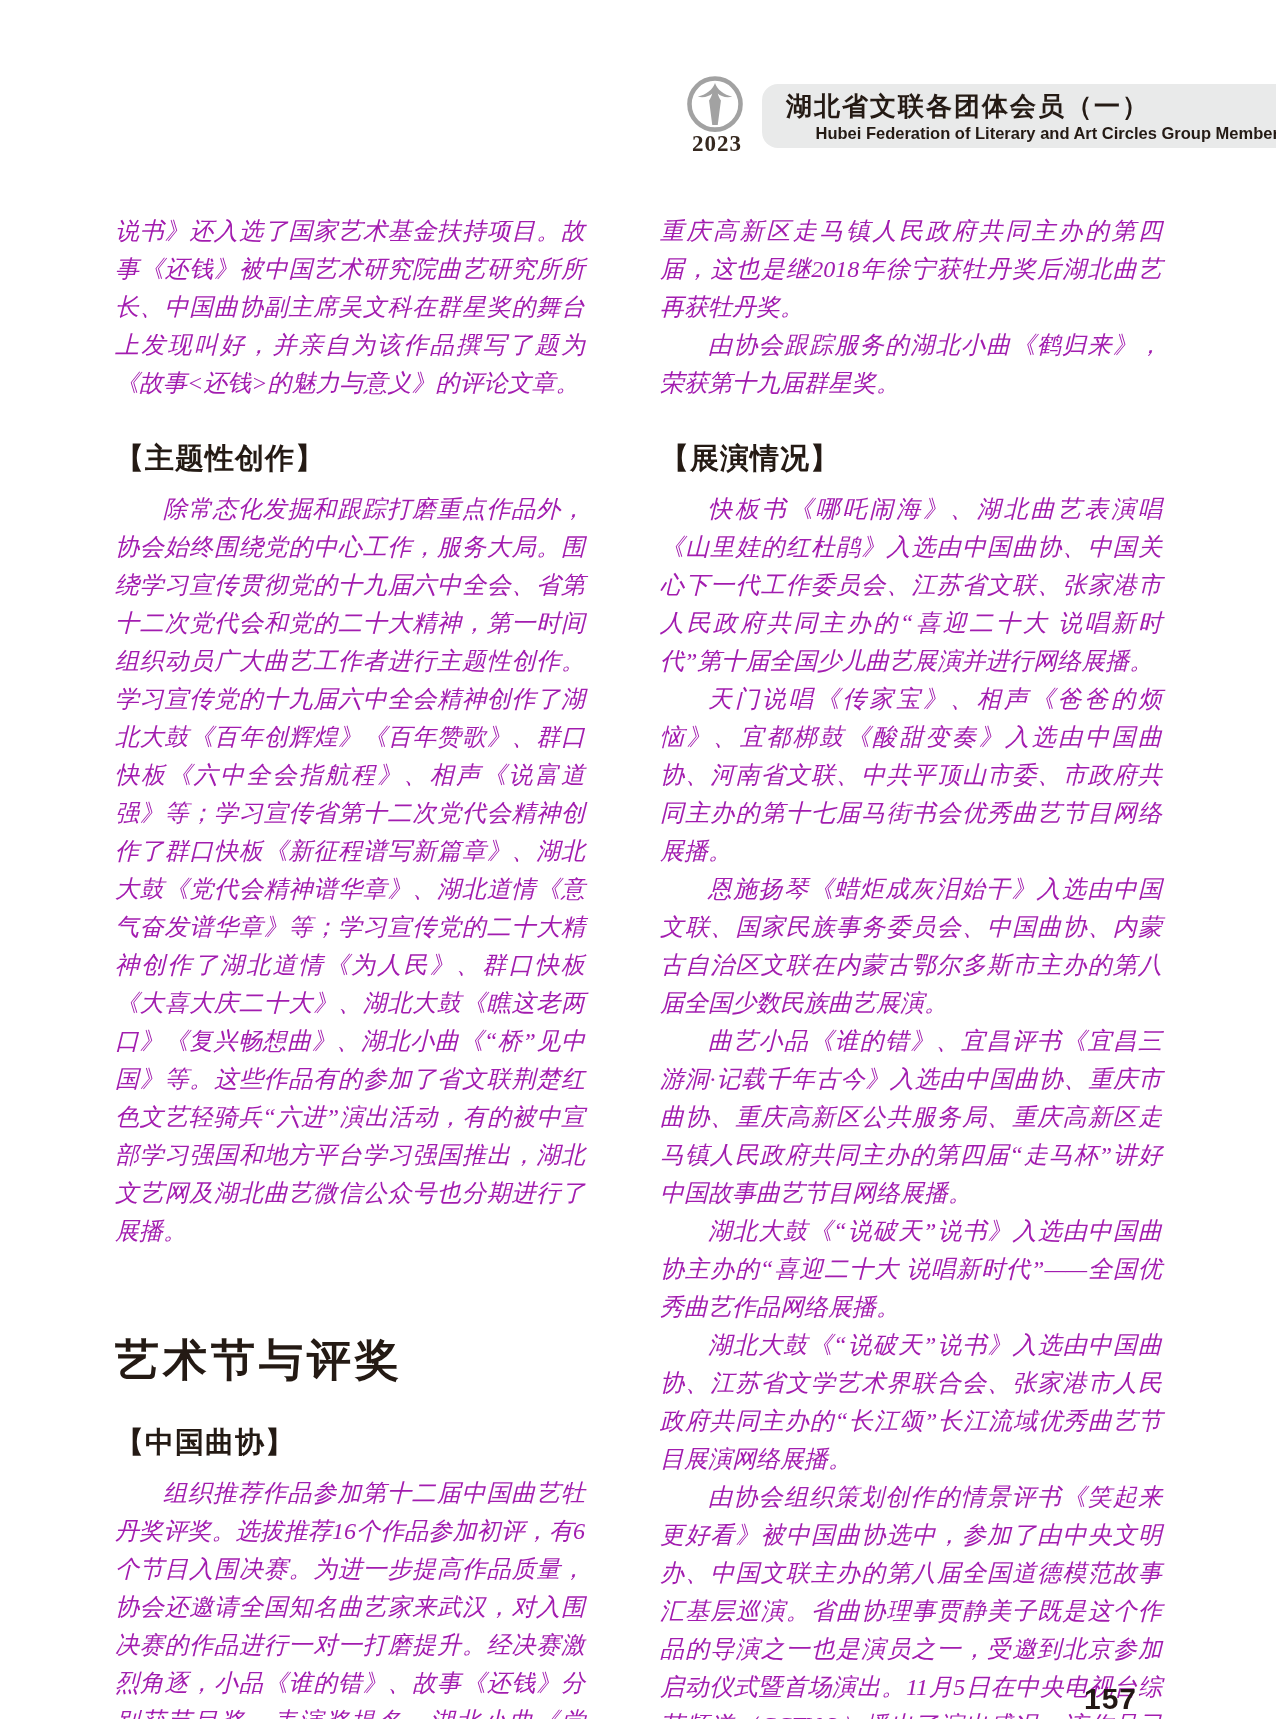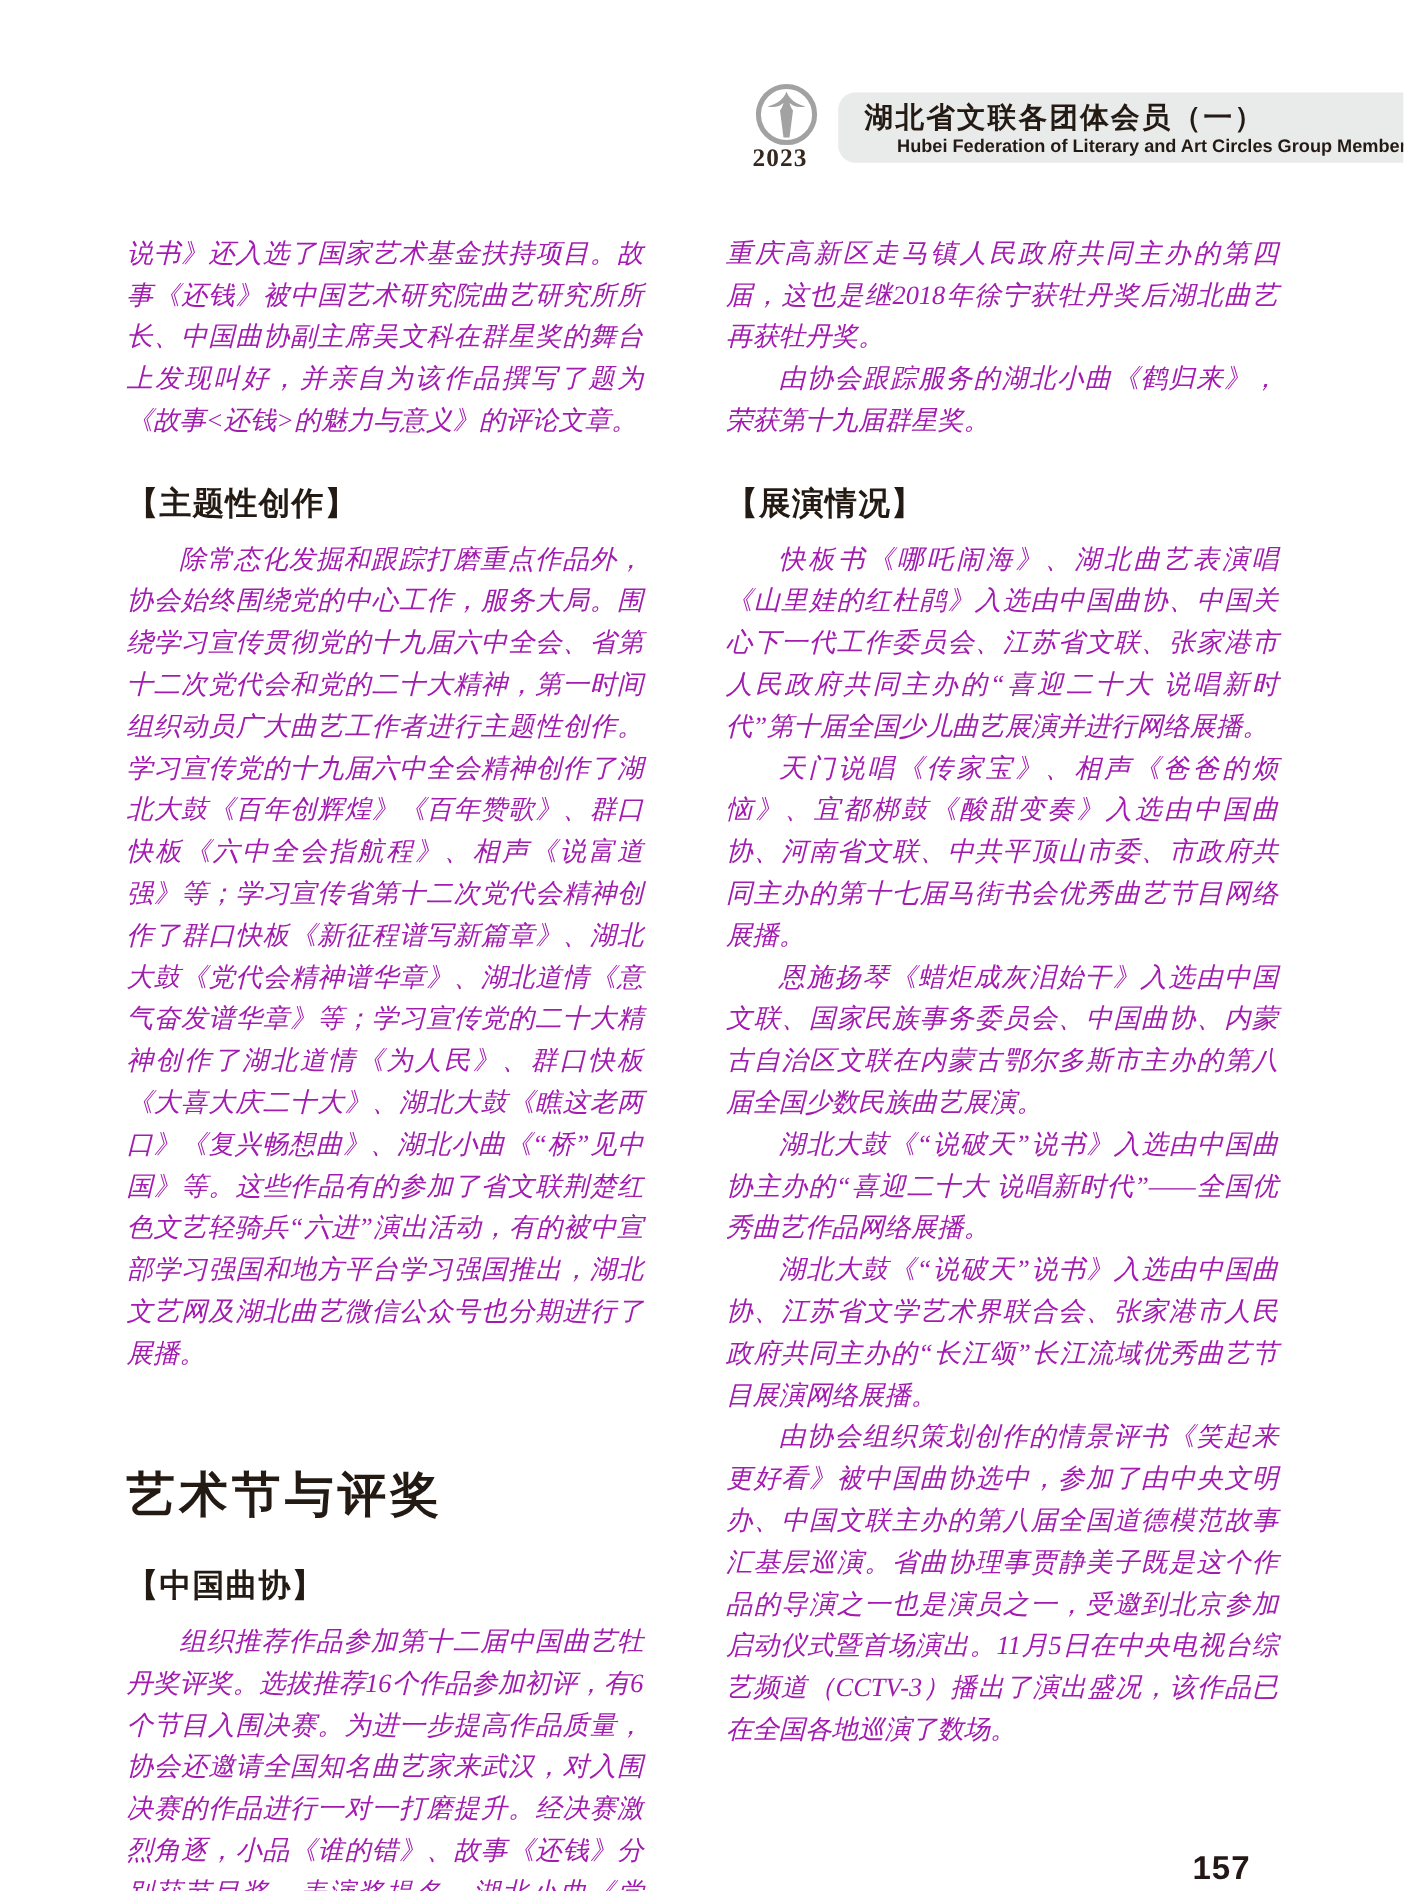--- a/index.html
+++ b/index.html
@@ -5,21 +5,21 @@
   html,body { margin:0; padding:0; background:#ffffff; }
   .page {
     position:relative; width:1276px; height:1719px; background:#ffffff;
     overflow:hidden; font-family:"Liberation Serif","DejaVu Serif",serif;
     color:#241a14;
   }
 
   
   .logo-svg { position:absolute; left:682px; top:74px; }
   .logo-year {
-    position:absolute; left:684px; top:131px; width:66px; text-align:left;
+    position:absolute; left:684px; top:131px; width:66px; text-align:center;
     font-size:23px; font-weight:bold; letter-spacing:1px; color:#35281f;
   }
   .band {
     position:absolute; left:762px; top:84px; width:536px; height:64px;
     background:#e9eaea; border-radius:16px; box-sizing:border-box;
     padding:7px 10px 0 24px;
   }
   .band-title-zh {
     font-size:26px; font-weight:bold; letter-spacing:2px; line-height:31px;
     font-family:"Liberation Serif","DejaVu Serif",serif; color:#241a14;
@@ -95,20 +95,21 @@
     </div>
 
     <div class="col-right">
       <p class="body">重庆高新区走马镇人民政府共同主办的第四届，这也是继2018年徐宁获牡丹奖后湖北曲艺再获牡丹奖。</p>
       <p class="body indent">由协会跟踪服务的湖北小曲《鹤归来》，荣获第十九届群星奖。</p>
 
       <h3 class="section-title">【展演情况】</h3>
       <p class="body indent">快板书《哪吒闹海》、湖北曲艺表演唱《山里娃的红杜鹃》入选由中国曲协、中国关心下一代工作委员会、江苏省文联、张家港市人民政府共同主办的“喜迎二十大 说唱新时代”第十届全国少儿曲艺展演并进行网络展播。</p>
       <p class="body indent">天门说唱《传家宝》、相声《爸爸的烦恼》、宜都梆鼓《酸甜变奏》入选由中国曲协、河南省文联、中共平顶山市委、市政府共同主办的第十七届马街书会优秀曲艺节目网络展播。</p>
       <p class="body indent">恩施扬琴《蜡炬成灰泪始干》入选由中国文联、国家民族事务委员会、中国曲协、内蒙古自治区文联在内蒙古鄂尔多斯市主办的第八届全国少数民族曲艺展演。</p>
+      <p class="body indent">曲艺小品《谁的错》、宜昌评书《宜昌三游洞·记载千年古今》入选由中国曲协、重庆市曲协、重庆高新区公共服务局、重庆高新区走马镇人民政府共同主办的第四届“走马杯”讲好中国故事曲艺节目网络展播。</p>
       <p class="body indent">湖北大鼓《“说破天”说书》入选由中国曲协主办的“喜迎二十大 说唱新时代”——全国优秀曲艺作品网络展播。</p>
       <p class="body indent">湖北大鼓《“说破天”说书》入选由中国曲协、江苏省文学艺术界联合会、张家港市人民政府共同主办的“长江颂”长江流域优秀曲艺节目展演网络展播。</p>
       <p class="body indent">由协会组织策划创作的情景评书《笑起来更好看》被中国曲协选中，参加了由中央文明办、中国文联主办的第八届全国道德模范故事汇基层巡演。省曲协理事贾静美子既是这个作品的导演之一也是演员之一，受邀到北京参加启动仪式暨首场演出。11月5日在中央电视台综艺频道（CCTV-3）播出了演出盛况，该作品已在全国各地巡演了数场。</p>
     </div>
 
   </div>
 
   <div class="page-number">157</div>
 
 </div>

